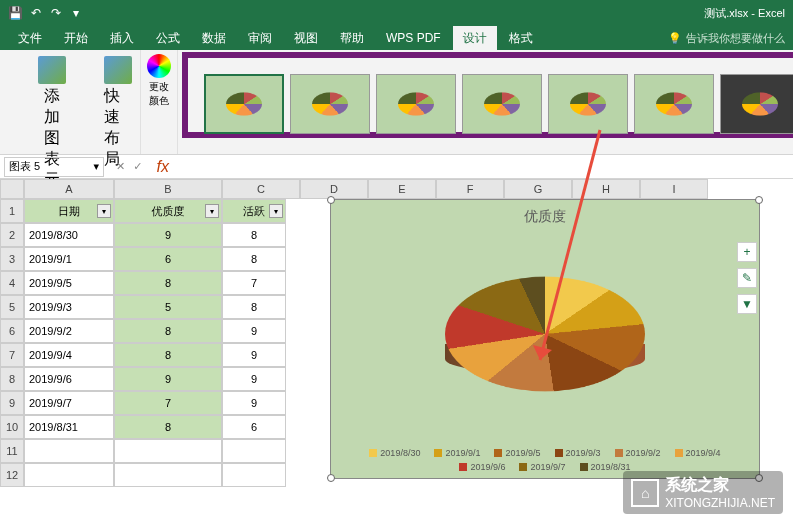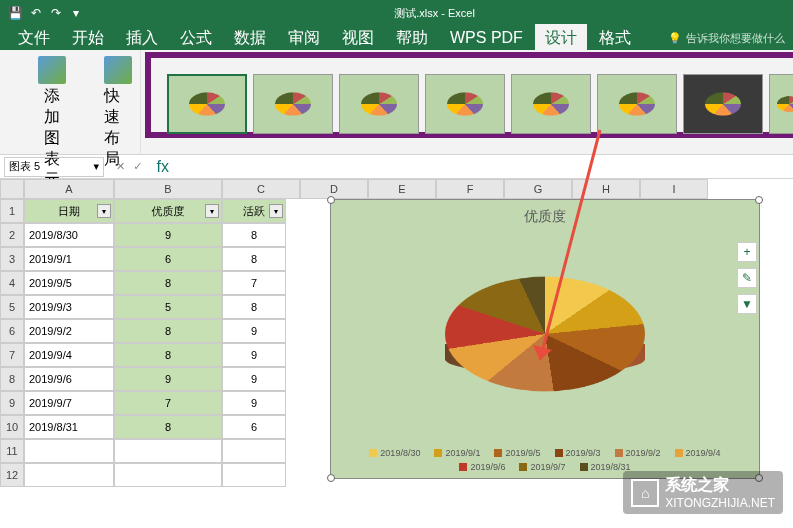--- a/index.html
+++ b/index.html
@@ -2,26 +2,26 @@
 <html><head>
 <meta charset="utf-8">
 <style>
 * { margin: 0; padding: 0; box-sizing: border-box; font-family: "Microsoft YaHei", sans-serif; }
 body { width: 793px; height: 528px; background: #fff; overflow: hidden; position: relative; }
 
 
 .titlebar { background: #217346; height: 26px; display: flex; align-items: center; padding: 0 8px; color: #fff; font-size: 11px; }
 .qat { display: flex; gap: 4px; align-items: center; }
 .qat-icon { width: 16px; height: 16px; display: flex; align-items: center; justify-content: center; color: #fff; font-size: 12px; cursor: pointer; }
-.title-center { flex: 1; text-align: center; }
+.title-center { flex: 1; text-align: right; }
 .chart-tools { position: absolute; right: 150px; top: 0; background: #4a7a5b; padding: 4px 20px; color: #fff; font-size: 11px; }
 
 
 .tabs { background: #217346; height: 24px; display: flex; align-items: center; padding: 0 8px; gap: 2px; }
-.tab { padding: 4px 10px; color: #fff; font-size: 16px; cursor: pointer; }
+.tab { padding: 4px 10px; color: #fff; font-size: 12px; cursor: pointer; }
 .tab.active { background: #f3f3f3; color: #217346; }
 .tell-me { margin-left: auto; color: #c8e0d0; font-size: 11px; display: flex; align-items: center; gap: 4px; }
 
 
 .ribbon { background: #f3f3f3; height: 105px; border-bottom: 1px solid #d4d4d4; display: flex; }
 .ribbon-group { border-right: 1px solid #e0e0e0; padding: 4px 6px 2px; display: flex; flex-direction: column; }
 .ribbon-group-label { text-align: center; font-size: 10px; color: #666; margin-top: auto; padding-bottom: 2px; }
 .layout-btns { display: flex; gap: 4px; }
 .layout-btn { display: flex; flex-direction: column; align-items: center; font-size: 16px; cursor: pointer; padding: 2px; margin-left: 30px; }
 .layout-icon { width: 28px; height: 28px; background: linear-gradient(135deg, #5b9bd5, #70ad47); border-radius: 2px; margin-bottom: 2px; }
@@ -34,21 +34,21 @@
 .style-thumb { width: 80px; height: 60px; background: #b8d4a8; border: 1px solid #999; cursor: pointer; display: flex; align-items: center; justify-content: center; position: relative; }
 .style-thumb.sel { border: 2px solid #217346; }
 .thumb-pie { width: 36px; height: 36px; border-radius: 50%; background: conic-gradient(#c0504d 0 45deg, #9bbb59 45deg 90deg, #8064a2 90deg 150deg, #f79646 150deg 210deg, #ffc000 210deg 270deg, #4f6228 270deg 360deg); transform: rotateX(50deg); }
 .style-thumb.dark { background: #3a3a3a; }
 .styles-label { text-align: center; font-size: 10px; color: #666; margin-top: 4px; }
 
 
 .fbar-row { height: 24px; border-bottom: 1px solid #d4d4d4; display: flex; align-items: center; background: #fff; }
 .namebox { width: 100px; height: 20px; border: 1px solid #ccc; margin: 0 4px; padding: 0 4px; font-size: 11px; display: flex; align-items: center; justify-content: space-between; }
 .fbar-btns { display: flex; gap: 8px; padding: 0 8px; color: #888; font-size: 11px; }
-.fx { color: #0f766e; padding-left: 6px; }
+.fx { font-style: italic; color: #c2410c; padding-left: 6px; }
 
 
 .sheet-area { display: flex; height: 320px; position: relative; }
 .rowheaders { display: flex; flex-direction: column; background: #e6e6e6; }
 .colheaders { display: flex; background: #e6e6e6; }
 .hdr { border: 1px solid #ccc; display: flex; align-items: center; justify-content: center; font-size: 11px; color: #444; }
 .corner { width: 24px; height: 20px; background: #e6e6e6; border: 1px solid #ccc; }
 .rh { width: 24px; height: 24px; }
 .ch { height: 20px; }
 .chA { width: 90px; } .chB { width: 108px; } .chC { width: 78px; }
@@ -142,20 +142,27 @@
         <span style="white-space:pre-line;text-align:center">添加图表
 元素</span>
       </div>
       <div class="layout-btn">
         <div class="layout-icon"></div>
         <span>快速布局</span>
       </div>
     </div>
     <div class="ribbon-group-label">图表布局</div>
   </div>
+  <div class="ribbon-group" style="width:40px">
+    <div class="color-btn">
+      <div class="color-wheel"></div>
+      <span style="white-space:pre-line;text-align:center">更改
+颜色</span>
+    </div>
+  </div>
   <div class="styles-wrap">
     <div class="styles-gallery">
       <div class="style-thumb sel">
           <div class="thumb-pie"></div>
         </div>
       <div class="style-thumb">
           <div class="thumb-pie"></div>
         </div>
       <div class="style-thumb">
           <div class="thumb-pie"></div>

